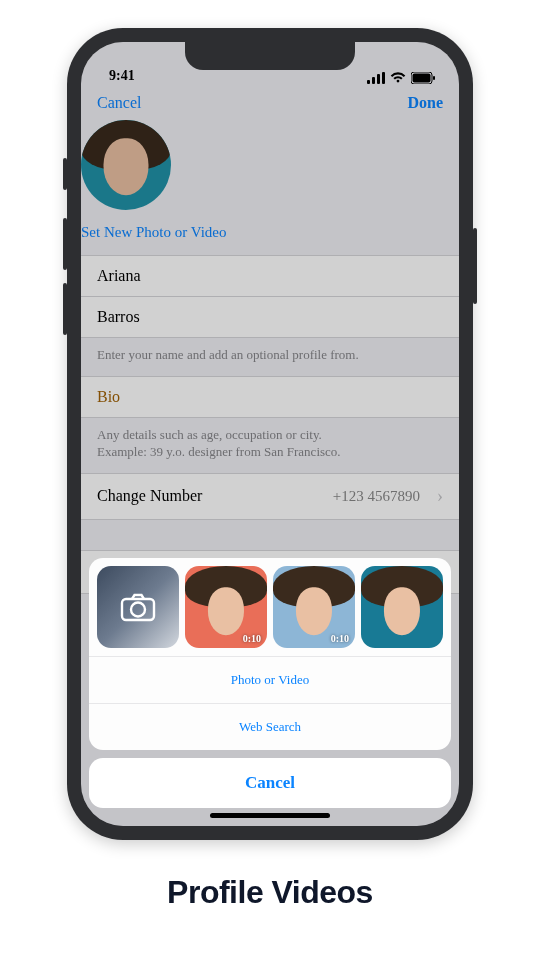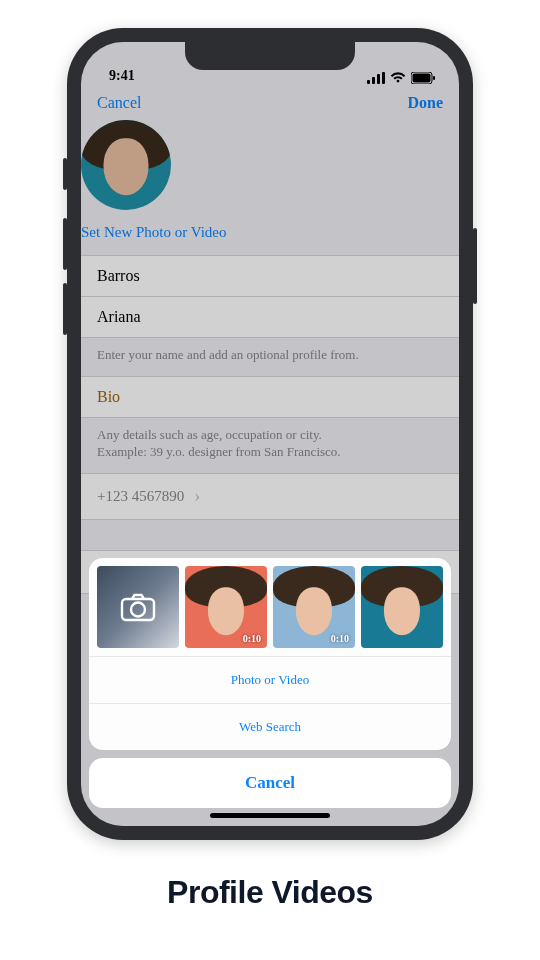--- a/index.html
+++ b/index.html
@@ -121,21 +121,21 @@
   .row-link {
     background: #fff;
     border-top: 1px solid #d6d6d9;
     border-bottom: 1px solid #d6d6d9;
     padding: 12px 16px;
     font-size: 16px;
     display: flex;
     align-items: center;
     justify-content: space-between;
   }
-  .row-value { color: #888; font-size: 15px; display: flex; align-items: center; gap: 10px; }
+  .row-value { color: #888; font-size: 15px; display: flex; align-items: center; gap: 17px; }
   .chevron { color: #c5c5c8; font-size: 18px; }
   .logout {
     margin-top: 30px;
     background: #fff;
     border-top: 1px solid #d6d6d9;
     border-bottom: 1px solid #d6d6d9;
     padding: 12px 0;
     text-align: center;
     color: #ff3b30;
     font-size: 16px;
@@ -156,21 +156,21 @@
     overflow: hidden;
   }
   .thumbs {
     display: flex;
     gap: 6px;
     padding: 8px 8px;
   }
   .thumb {
     flex: 1 1 0;
     height: 82px;
-    border-radius: 4px;
+    border-radius: 14px;
     position: relative;
     overflow: hidden;
   }
   .t0 { background: linear-gradient(135deg, #3d4b5f 0%, #6d7b8f 50%, #d2d7de 100%); display: flex; align-items: center; justify-content: center; }
   .t1 { background: #e96e58; }
   .t2 { background: #8db6d6; }
   .t3 { background: #187a95; }
   .dur {
     position: absolute;
     bottom: 4px; right: 6px;
@@ -266,32 +266,33 @@
 
       <div class="avatar-wrap">
         <div class="avatar">
           <div class="hair"></div>
           <div class="face"></div>
         </div>
         <span class="set-new">Set New Photo or Video</span>
       </div>
 
       <div class="field-group">
+        <div class="field">Ariana</div>
         <div class="field">Barros</div>
-        <div class="field">Ariana</div>
       </div>
       <div class="hint">Enter your name and add an optional profile from.</div>
 
       <div class="field-group">
         <div class="field placeholder">Bio</div>
       </div>
       <div class="hint" style="white-space: pre-line;">Any details such as age, occupation or city.
 Example: 39 y.o. designer from San Francisco.</div>
 
       <div class="row-link">
+        <span>Change Number</span>
         <span class="row-value">
           <span>+123 4567890</span>
           <span class="chevron">›</span>
         </span>
       </div>
 
       <div class="logout">Log Out</div>
     </div>
 
     <div class="overlay-dim"></div>

